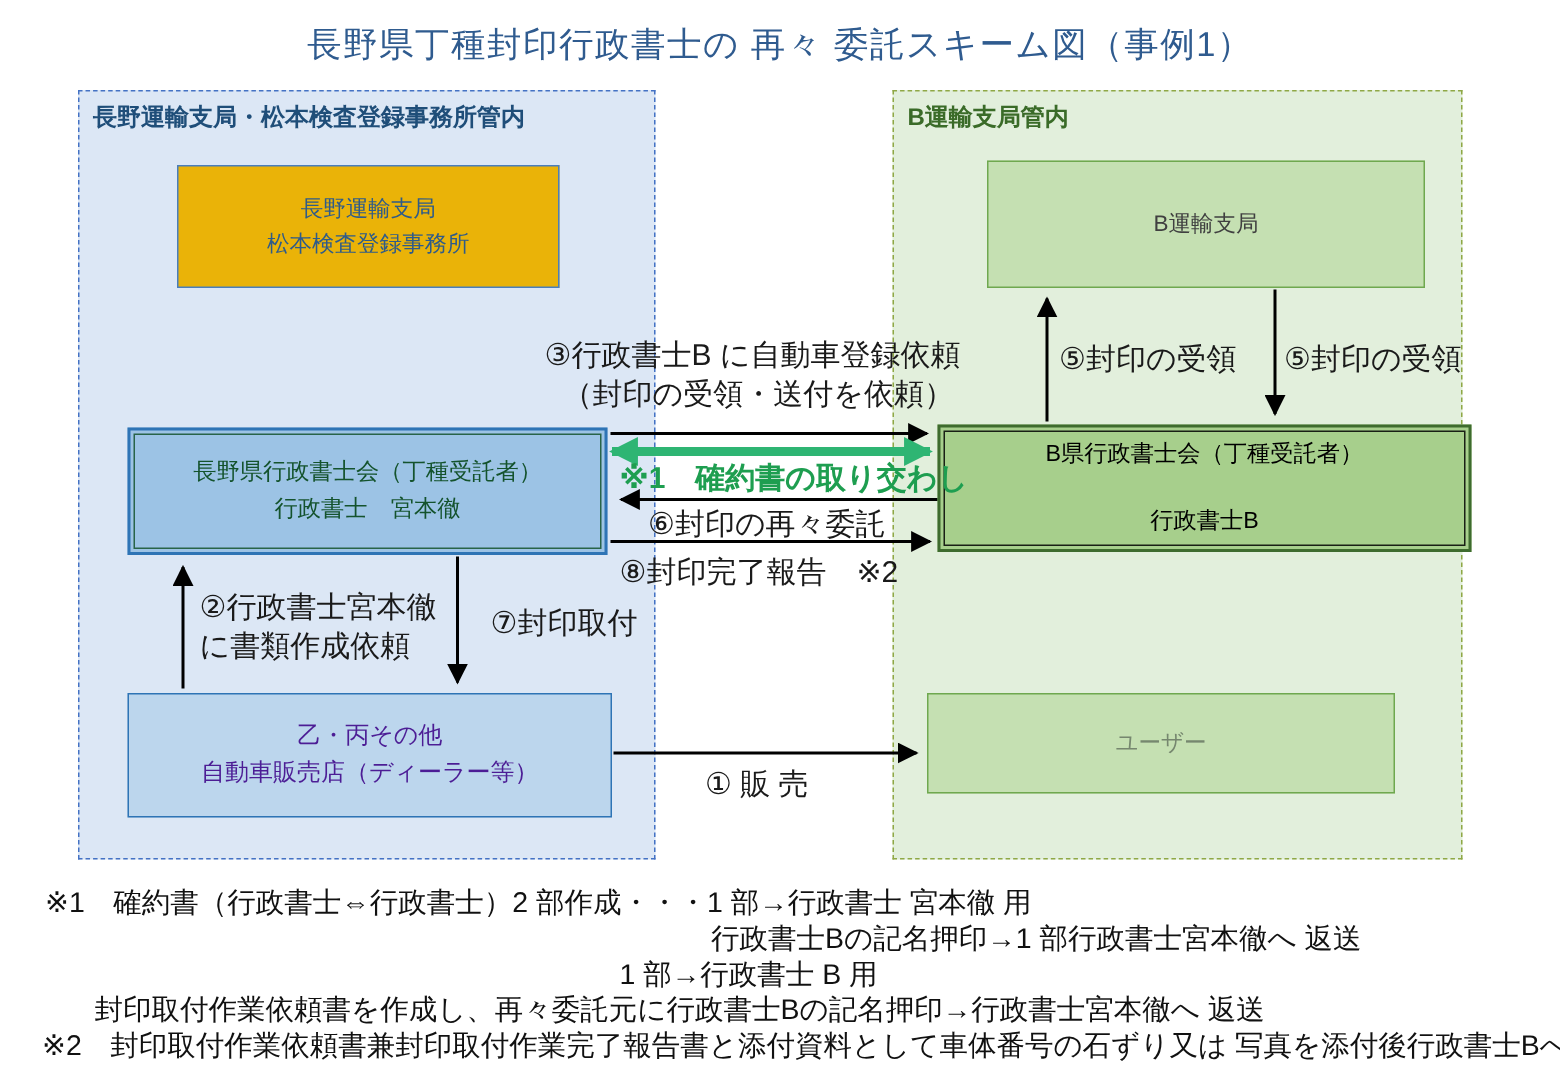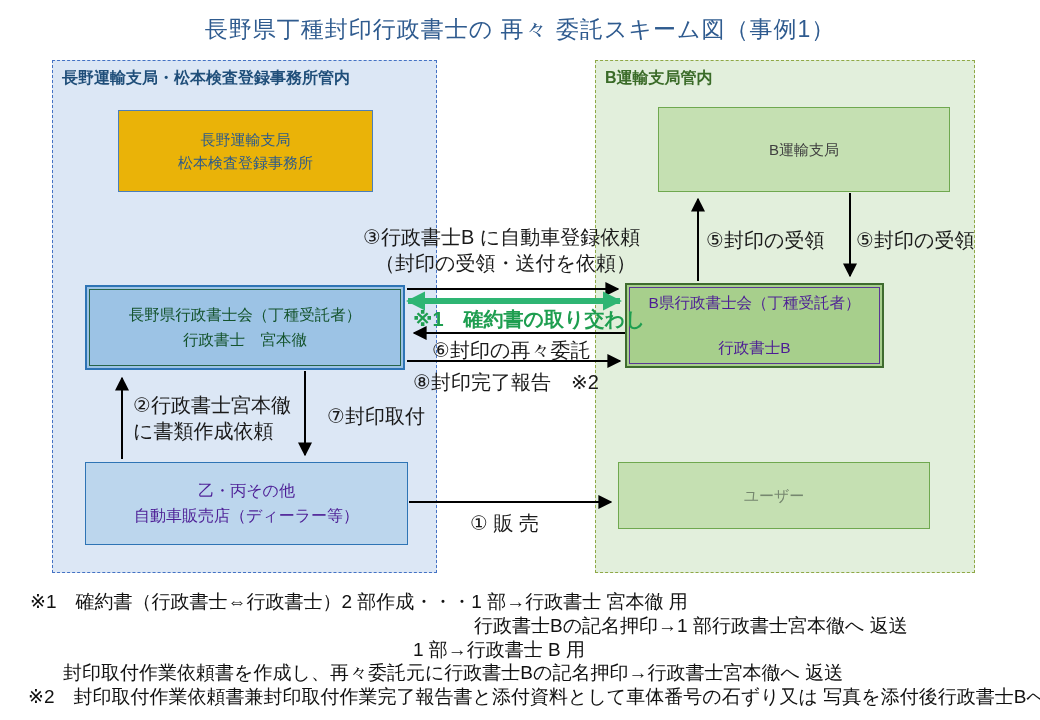--- a/index.html
+++ b/index.html
@@ -18,21 +18,21 @@
   .region-label.blue{color:#1F4E79;}
   .region-label.green{color:#3A6B28;}
 
   .box{
     position:absolute;box-sizing:border-box;display:flex;flex-direction:column;
     align-items:center;justify-content:center;text-align:center;line-height:1.55;
   }
   .box-nagano-office{left:118px;top:110px;width:255px;height:82px;background:#eab308;border:1.5px solid #4A7EBB;color:#2E5B8A;font-size:15px;}
   .box-b-office{left:658px;top:107px;width:292px;height:85px;background:#C5E0B2;border:1.5px solid #6FA84F;color:#404040;font-size:15px;}
   .box-nagano-gyosei{left:85px;top:285px;width:320px;height:85px;background:#9CC3E5;border:2px solid #2E74B5;color:#14532d;font-size:15.5px;}
-  .box-b-gyosei{left:625px;top:283px;width:259px;height:85px;background:#A7CF8C;border:2px solid #3E6B2E;color:#4c1d95;font-size:15.5px;gap:21px;}
+  .box-b-gyosei{left:625px;top:283px;width:356px;height:85px;background:#A7CF8C;border:2px solid #3E6B2E;color:#000000;font-size:15.5px;gap:21px;}
   .box-dealer{left:85px;top:462px;width:323px;height:83px;background:#BCD6ED;border:1.5px solid #2E74B5;color:#4c1d95;font-size:16px;}
   .box-user{left:618px;top:462px;width:312px;height:67px;background:#C5E0B2;border:1.5px solid #6FA84F;color:#76876F;font-size:15px;}
   .box-double::before{content:"";position:absolute;inset:2px;border:1px solid currentColor;pointer-events:none;opacity:.85;}
 
   .arrows{position:absolute;left:0;top:0;pointer-events:none;}
 
   .albl{position:absolute;color:#1a1a1a;font-size:20px;line-height:1.32;white-space:nowrap;}
   .albl .indent{padding-left:12px;}
   .lbl-a3{left:363px;top:224px;}
   .lbl-a4{left:706px;top:227px;}

